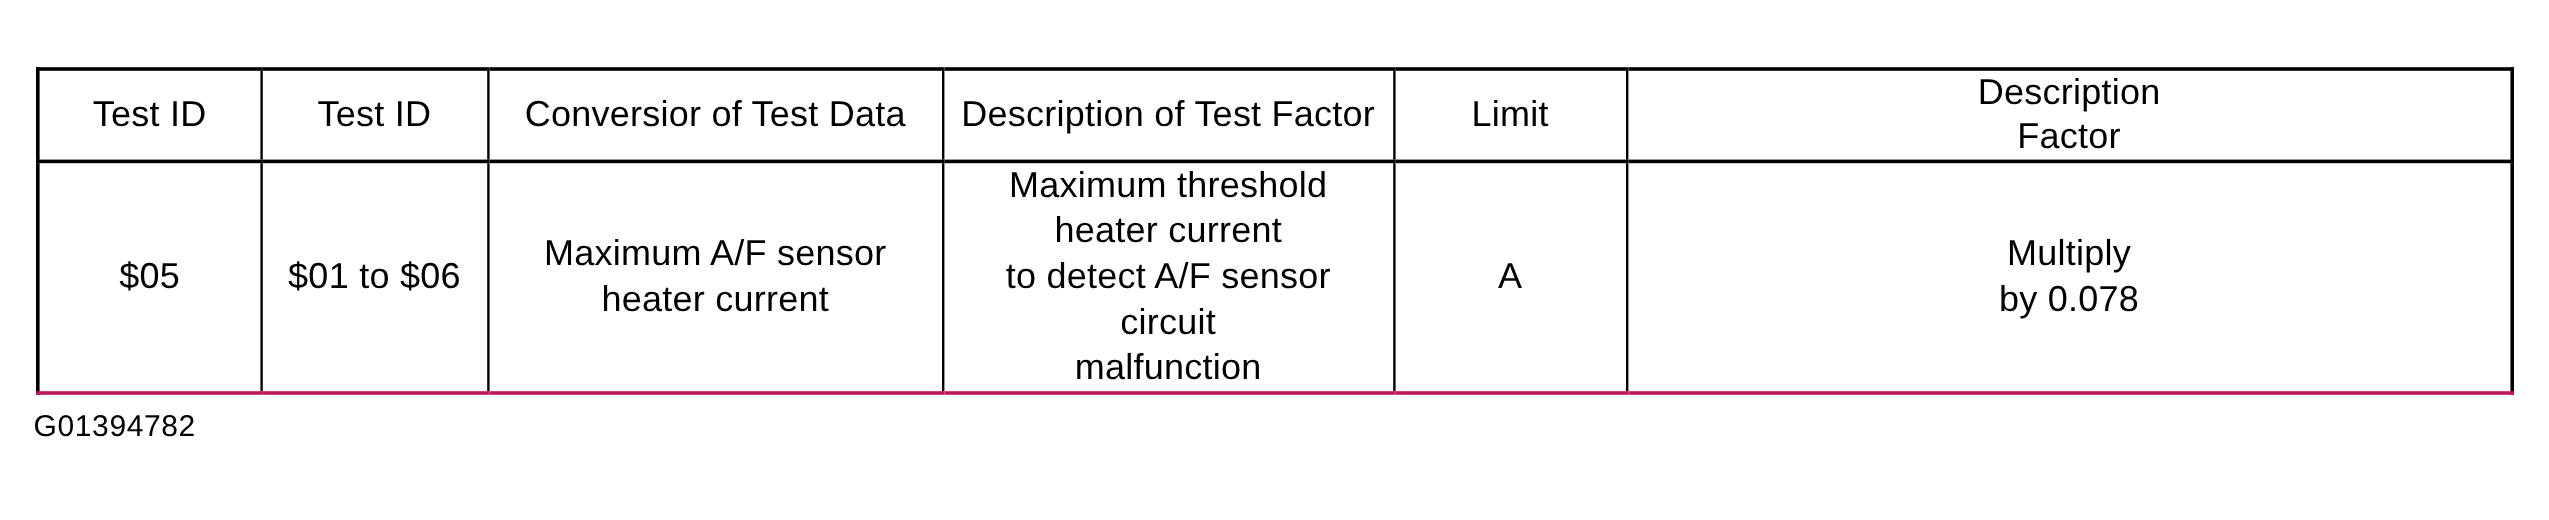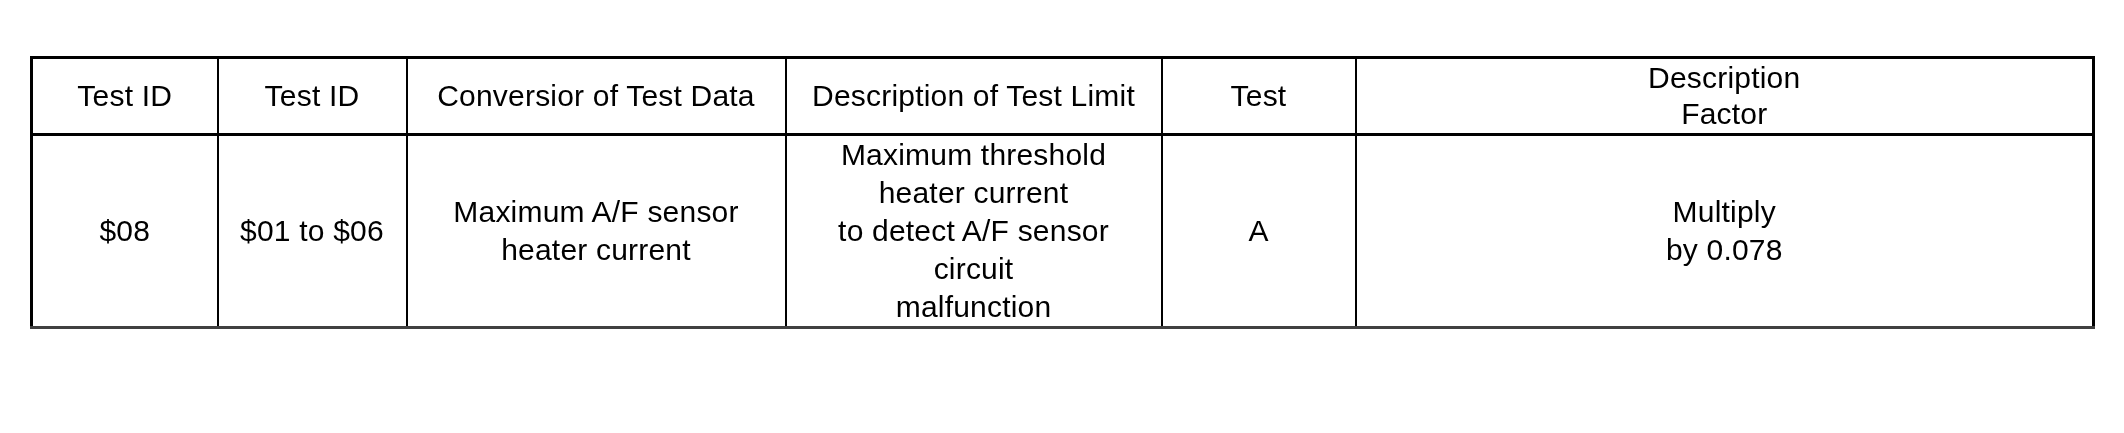--- a/index.html
+++ b/index.html
@@ -54,21 +54,21 @@
   }
   .spec-table thead tr th:first-child,
   .spec-table tbody tr td:first-child {
     border-left: 3px solid #000000;
   }
   .spec-table thead tr th:last-child,
   .spec-table tbody tr td:last-child {
     border-right: 3px solid #000000;
   }
   .spec-table tbody tr td {
-    border-bottom: 3px solid #404040;
+    border-bottom: 3px solid #be185d;
   }
 
   .hdr-cell {
     height: 74px;
     font-size: 30px;
     line-height: 36px;
     letter-spacing: 0.2px;
   }
   .body-cell {
     height: 100px;
@@ -125,35 +125,35 @@
         <th class="hdr-cell">
           <span class="cell-inner">Test ID</span>
         </th>
         <th class="hdr-cell">
           <span class="cell-inner">Test ID</span>
         </th>
         <th class="hdr-cell">
           <span class="cell-inner">Conversior of Test Data</span>
         </th>
         <th class="hdr-cell">
-          <span class="cell-inner">Description of Test Limit</span>
+          <span class="cell-inner">Description of Test Factor</span>
         </th>
         <th class="hdr-cell">
-          <span class="cell-inner">Test</span>
+          <span class="cell-inner">Limit</span>
         </th>
         <th class="hdr-cell conv-hdr">
           <span class="cell-inner">Description
 Factor</span>
         </th>
       </tr>
     </thead>
     <tbody>
       <tr>
         <td class="body-cell">
-          <span class="cell-inner">$08</span>
+          <span class="cell-inner">$05</span>
         </td>
         <td class="body-cell">
           <span class="cell-inner">$01 to $06</span>
         </td>
         <td class="body-cell">
           <span class="cell-inner">Maximum A/F sensor
 heater current</span>
         </td>
         <td class="body-cell">
           <span class="cell-inner">Maximum threshold heater current
@@ -164,14 +164,15 @@
           <span class="cell-inner">A</span>
         </td>
         <td class="body-cell">
           <span class="cell-inner">Multiply
 by 0.078</span>
         </td>
       </tr>
     </tbody>
   </table>
 
+  <div class="figure-caption">G01394782</div>
 
 </div>
 
 </body></html>

